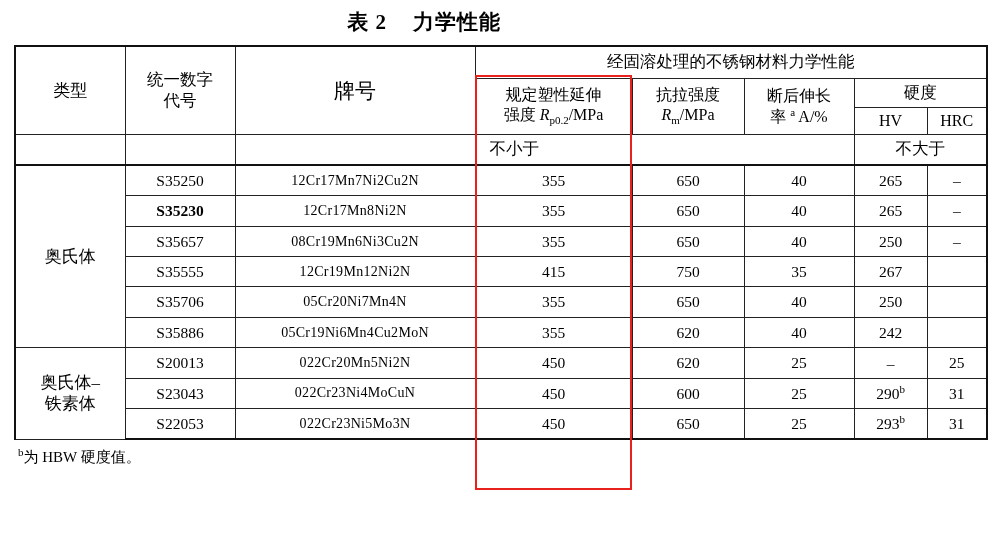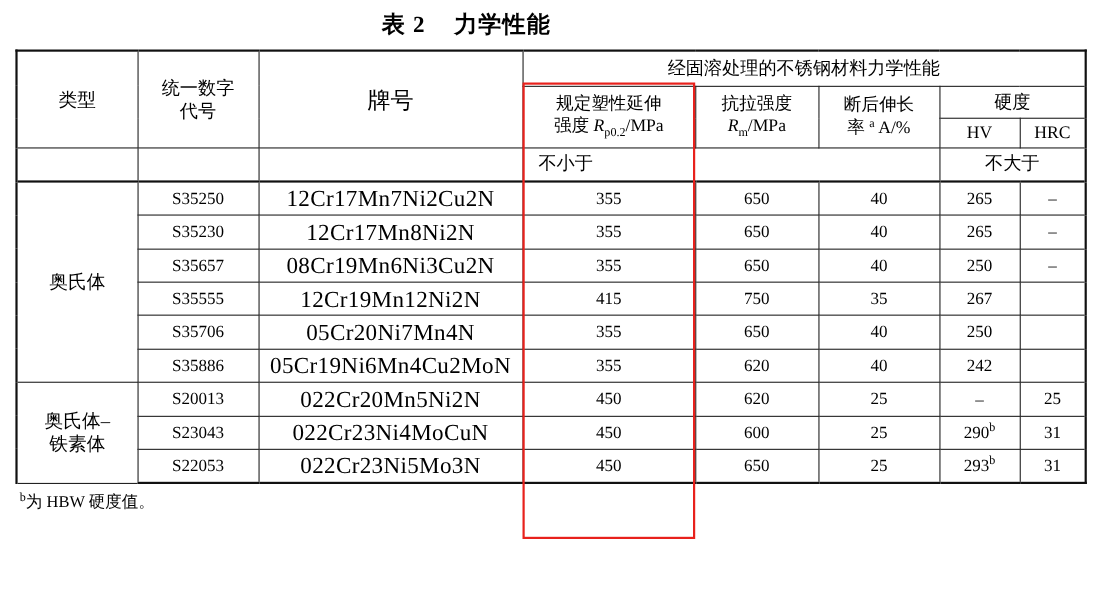--- a/index.html
+++ b/index.html
@@ -62,21 +62,21 @@
   .rowlabel {
     font-size: 17px;
     line-height: 1.35;
   }
   .data {
     font-size: 15.5px;
     padding: 5px 2px;
     font-family: "Liberation Serif", "DejaVu Serif", serif;
   }
   .grade {
-    font-size: 21px;
+    font-size: 14px;
     letter-spacing: 0.3px;
   }
   .code { font-size: 15.5px; }
 
   
   .redbox {
     position: absolute;
     border: 2.5px solid #e8211c;
     pointer-events: none;
     box-sizing: border-box;
@@ -166,21 +166,21 @@
         <td rowspan="6" class="rowlabel thickline-left thickline-top">奥氏体</td>
         <td class="code thickline-top" style="padding:5px 2px;">S35250</td>
         <td class="grade thickline-top">12Cr17Mn7Ni2Cu2N</td>
         <td class="data thickline-top">355</td>
         <td class="data thickline-top">650</td>
         <td class="data thickline-top">40</td>
         <td class="data thickline-top">265</td>
         <td class="data thickline-top thickline-right">–</td>
       </tr>
       <tr>
-        <td class="code" style="padding:5px 2px;">S35230</td>
+        <td class="code" style="padding:5px 2px;font-weight:bold;">S35230</td>
         <td class="grade">12Cr17Mn8Ni2N</td>
         <td class="data">355</td>
         <td class="data">650</td>
         <td class="data">40</td>
         <td class="data">265</td>
         <td class="data thickline-right">–</td>
       </tr>
       <tr>
         <td class="code" style="padding:5px 2px;">S35657</td>
         <td class="grade">08Cr19Mn6Ni3Cu2N</td>

